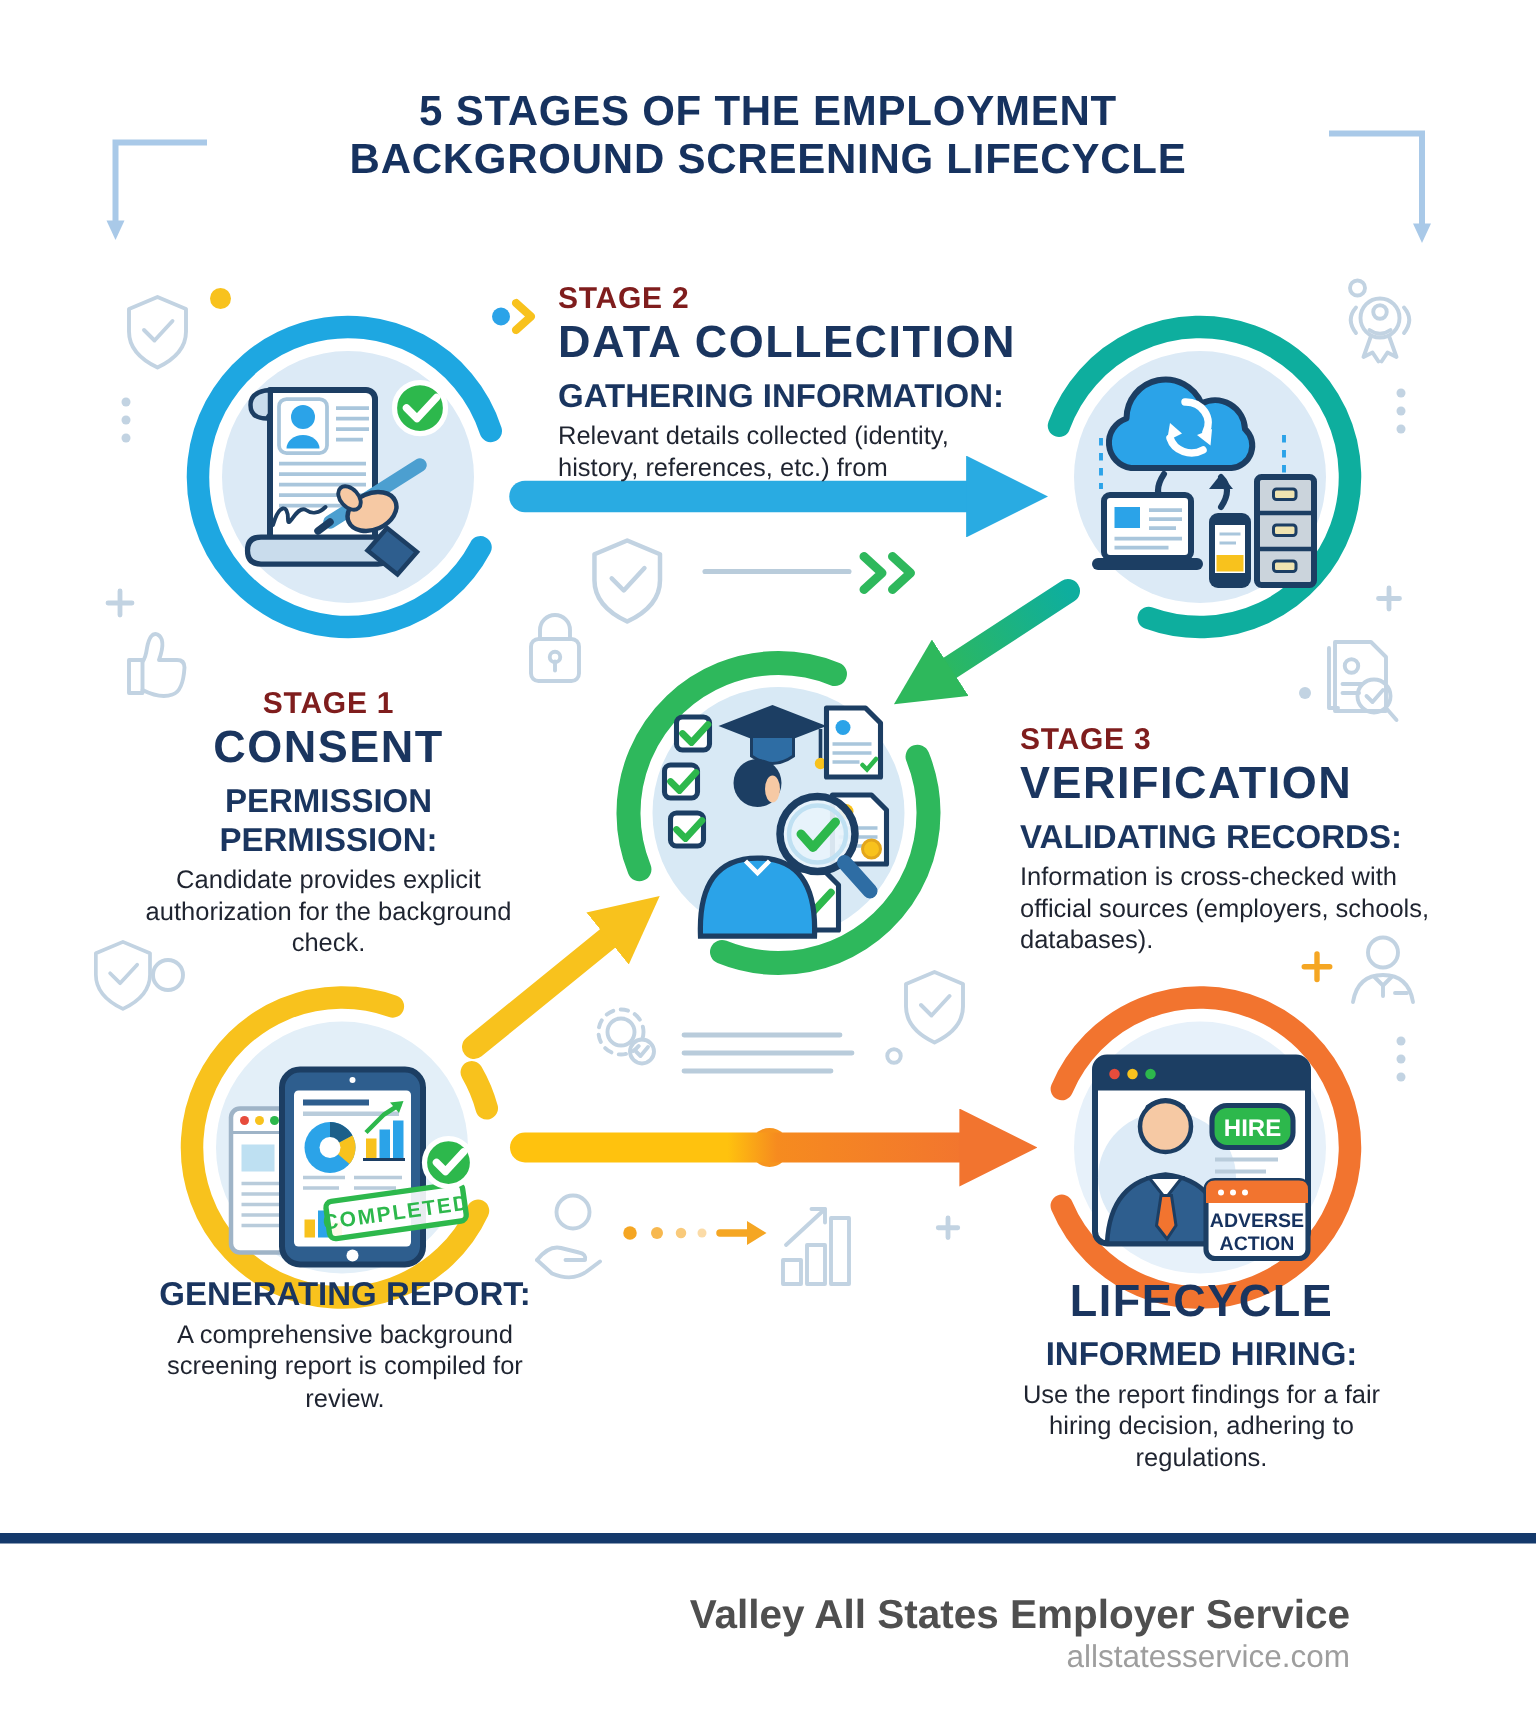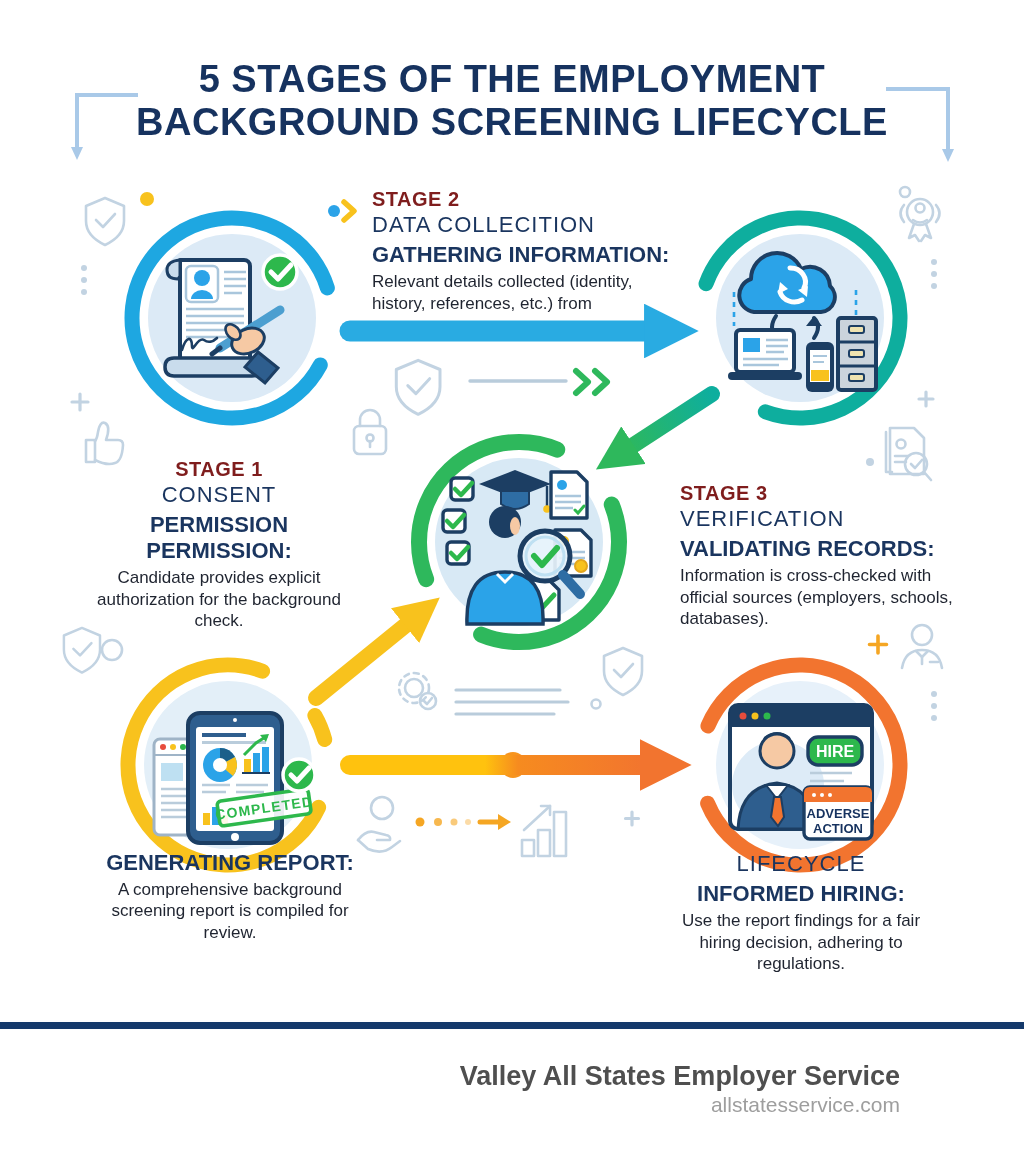--- a/index.html
+++ b/index.html
@@ -1,24 +1,24 @@
 <!DOCTYPE html>
 <html><head>
 <meta charset="utf-8">
 <style>
   html,body{margin:0;padding:0;background:#fff;}
   body{width:1024px;height:1154px;position:relative;overflow:hidden;
        font-family:"Liberation Sans", sans-serif;}
   .abs{position:absolute;}
   
   .title{top:58px;left:0;width:1024px;text-align:center;color:#16325F;
-         font-weight:800;font-size:38px;line-height:1.13;letter-spacing:0.5px;}
+         font-weight:800;font-size:28px;line-height:1.13;letter-spacing:0.5px;}
   
   .stage-label{font-size:20px;font-weight:700;color:#7f1d1d;letter-spacing:0.5px;}
-  .stage-name{font-size:22px;font-weight:400;color:#1A355F;letter-spacing:1px;line-height:1.05;margin:2px 0 6px 0;}
+  .stage-name{font-size:30px;font-weight:700;color:#1A355F;letter-spacing:1px;line-height:1.05;margin:2px 0 6px 0;}
   .stage-sub{font-size:22px;font-weight:800;color:#1A355F;margin-bottom:3px;}
   .stage-desc{font-size:17px;color:#1f2430;line-height:1.26;}
   .blk-consent{top:458px;left:88px;width:262px;text-align:center;}
   .blk-data{top:188px;left:372px;width:308px;text-align:left;}
   .blk-verification{top:482px;left:680px;width:296px;text-align:left;}
   .blk-report{top:850px;left:92px;width:276px;text-align:center;}
   .blk-decision{top:850px;left:662px;width:278px;text-align:center;}
   
   .footer-bar{top:1022px;left:0;width:1024px;height:7px;background:#14396B;}
   .footer-text{top:1060px;right:124px;text-align:right;margin-left:28px;}

